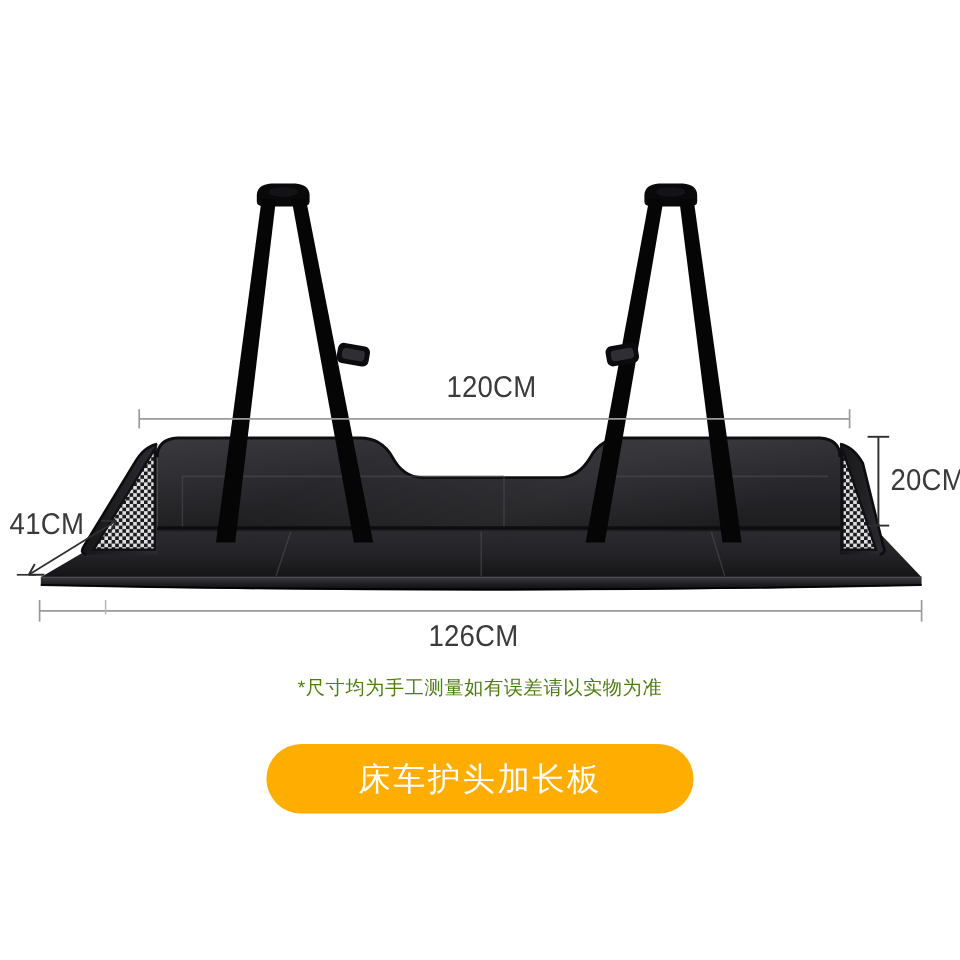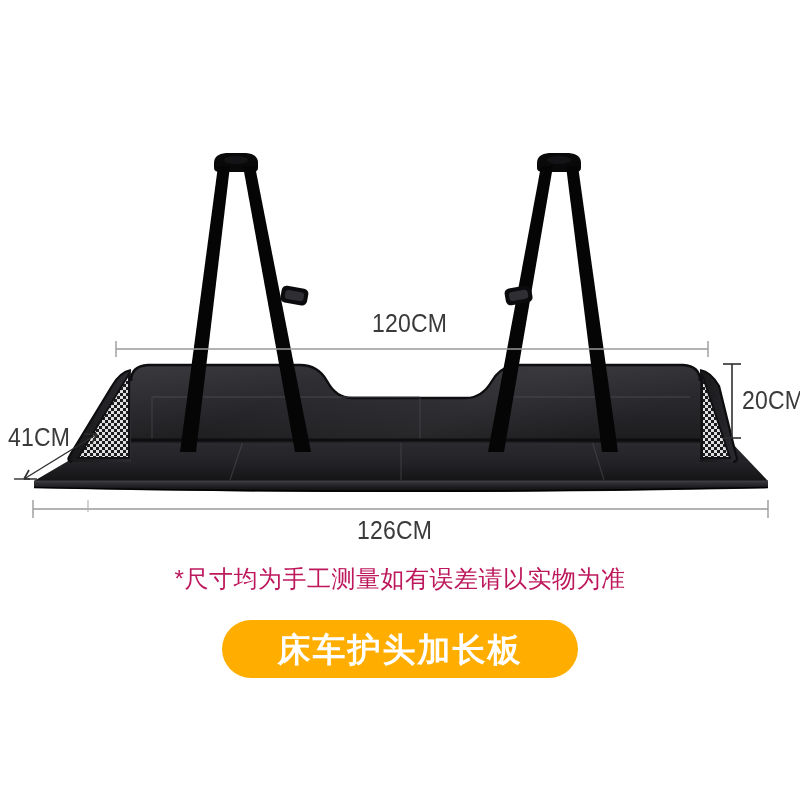--- a/index.html
+++ b/index.html
@@ -65,23 +65,23 @@
     top: 423px;
   }
 
   
   #disclaimer {
     position: absolute;
     left: 0;
     top: 563px;
     width: 800px;
     text-align: center;
-    color: #be185d;
+    color: #4d7c0f;
     font-family: "Liberation Sans", "DejaVu Sans", sans-serif;
-    font-size: 24px;
+    font-size: 16px;
     font-weight: 400;
     letter-spacing: 0.5px;
     white-space: nowrap;
   }
 
   
   #badge {
     position: absolute;
     left: 222px;
     top: 620px;
@@ -90,22 +90,22 @@
     border-radius: 29px;
     background: #ffae00;
     display: flex;
     align-items: center;
     justify-content: center;
     box-sizing: border-box;
   }
   #badge-text {
     color: #ffffff;
     font-family: "Liberation Sans", "DejaVu Sans", sans-serif;
-    font-size: 33px;
-    font-weight: 700;
+    font-size: 27px;
+    font-weight: 400;
     letter-spacing: 2px;
     line-height: 1;
     white-space: nowrap;
   }
 </style>
 </head>
 <body>
 
 <div id="stage">
 

